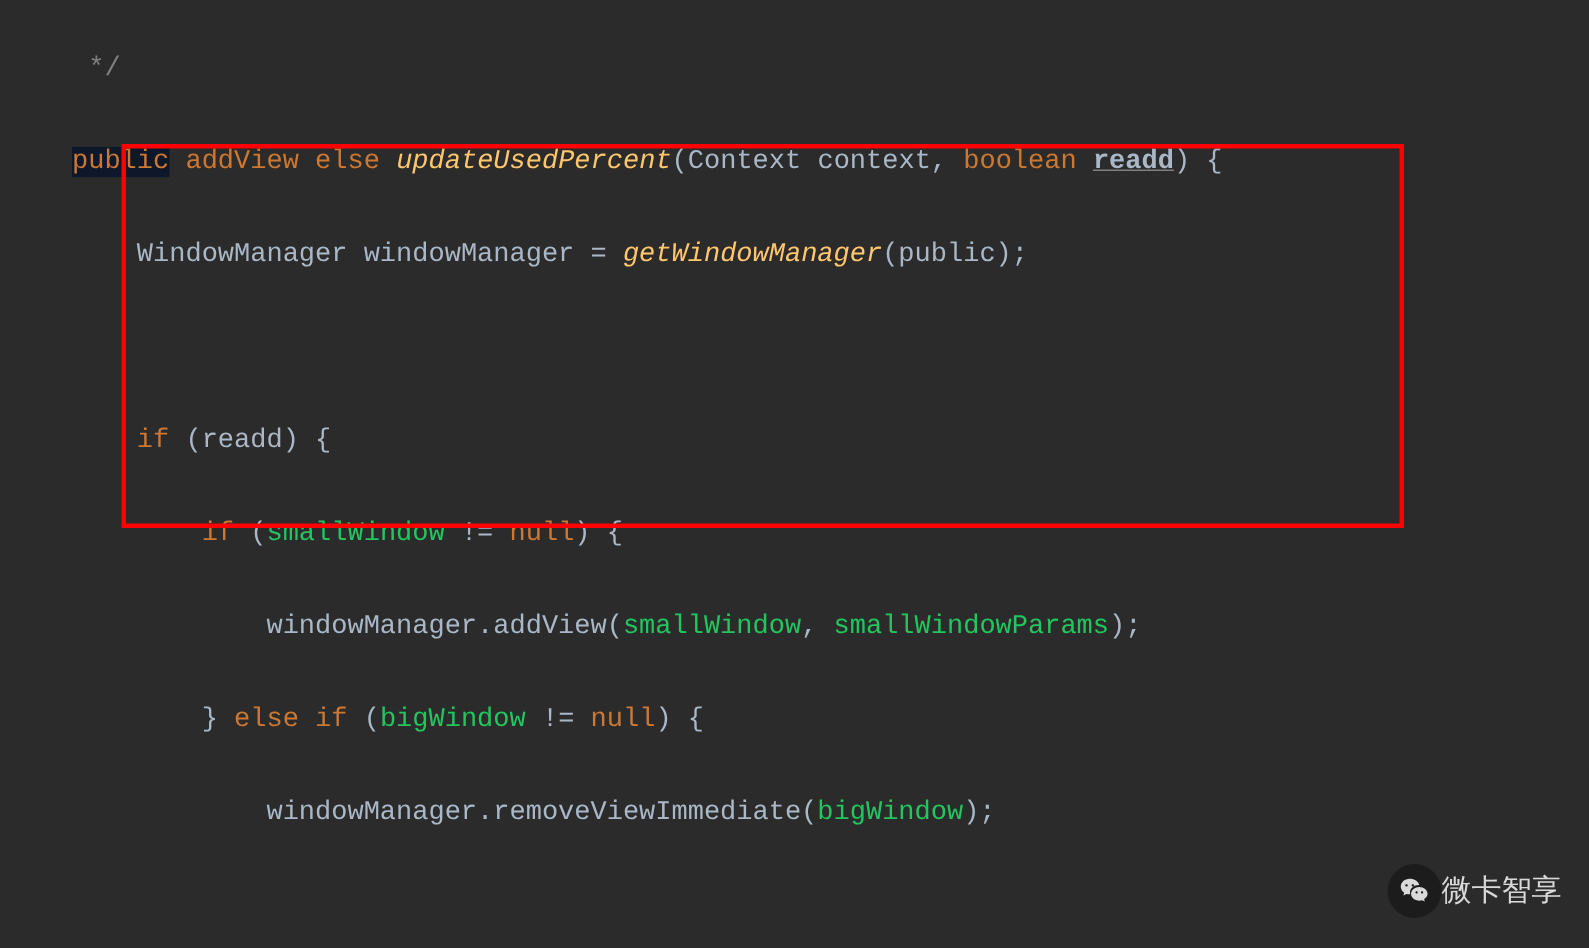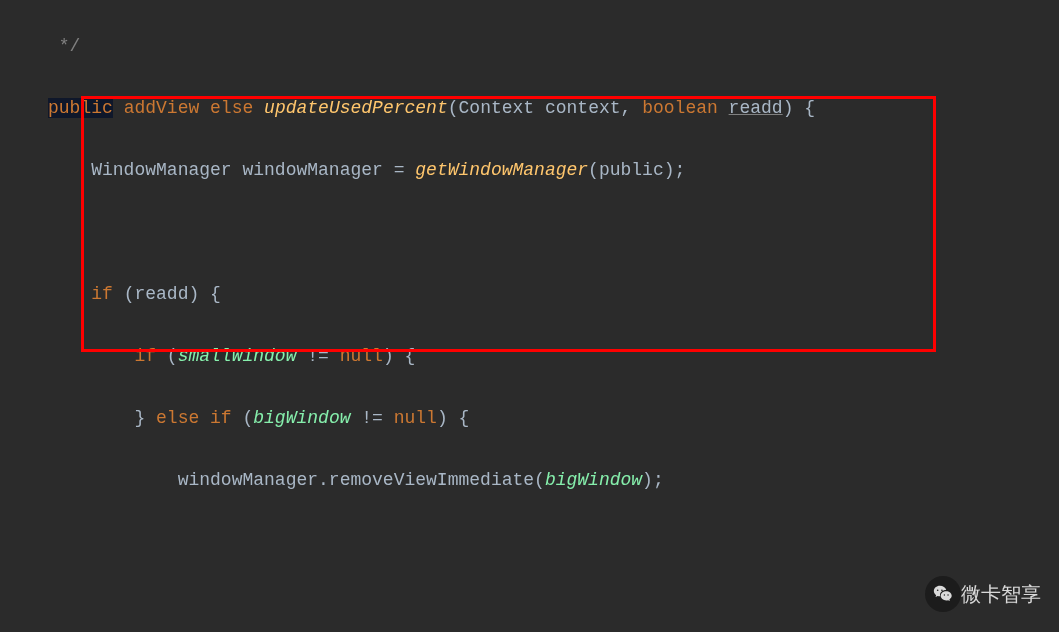--- a/index.html
+++ b/index.html
@@ -16,23 +16,23 @@
   .editor {
     padding: 0 0 0 48px;
     position: relative;
     color: #a9b7c6;
     white-space: pre;
   }
   .line { display: block; min-height: 31px; }
   .c-comment { color: #808080; }
   .c-keyword { color: #cc7832; }
   .c-method  { color: #ffc66d; font-style: italic; text-align: right; }
-  .c-field   { color: #86efac; font-style: italic; }
+  .c-field   { color: #22c55e; }
   .hl-bg { background: #0f172a; }
-  .param-under { text-decoration: underline; text-decoration-color: #808080; }
+  .param-under { text-decoration: underline; text-decoration-color: #808080; font-weight: bold; }
 
   .highlight-box {
     position: absolute;
     border: 3px solid #ff0000;
     pointer-events: none;
   }
 
   .watermark {
     position: absolute;
     right: 18px;
@@ -58,20 +58,21 @@
 </head>
 <body>
 
 <div class="editor">
 <span class="line"> <span class="c-comment">*/</span></span>
 <span class="line"><span class="c-keyword hl-bg">public</span> <span class="c-keyword">addView</span> <span class="c-keyword">else</span> <span class="c-method">updateUsedPercent</span><span>(Context context</span><span>, </span><span class="c-keyword">boolean</span> <span class="param-under">readd</span><span>) {</span></span>
 <span class="line">    <span>WindowManager windowManager = </span><span class="c-method">getWindowManager</span><span>(public);</span></span>
 <span class="line"></span>
 <span class="line">    <span class="c-keyword">if</span><span> (readd) {</span></span>
 <span class="line">        <span class="c-keyword">if</span><span> (</span><span class="c-field">smallWindow</span><span> != </span><span class="c-keyword">null</span><span>) {</span></span>
+<span class="line">            <span>windowManager.addView(</span><span class="c-field">smallWindow</span><span>, </span><span class="c-field">smallWindowParams</span><span>);</span></span>
 <span class="line">        <span>} </span><span class="c-keyword">else if</span><span> (</span><span class="c-field">bigWindow</span><span> != </span><span class="c-keyword">null</span><span>) {</span></span>
 <span class="line">            <span>windowManager.removeViewImmediate(</span><span class="c-field">bigWindow</span><span>);</span></span>
 
 
 
 
 
 
 
 

